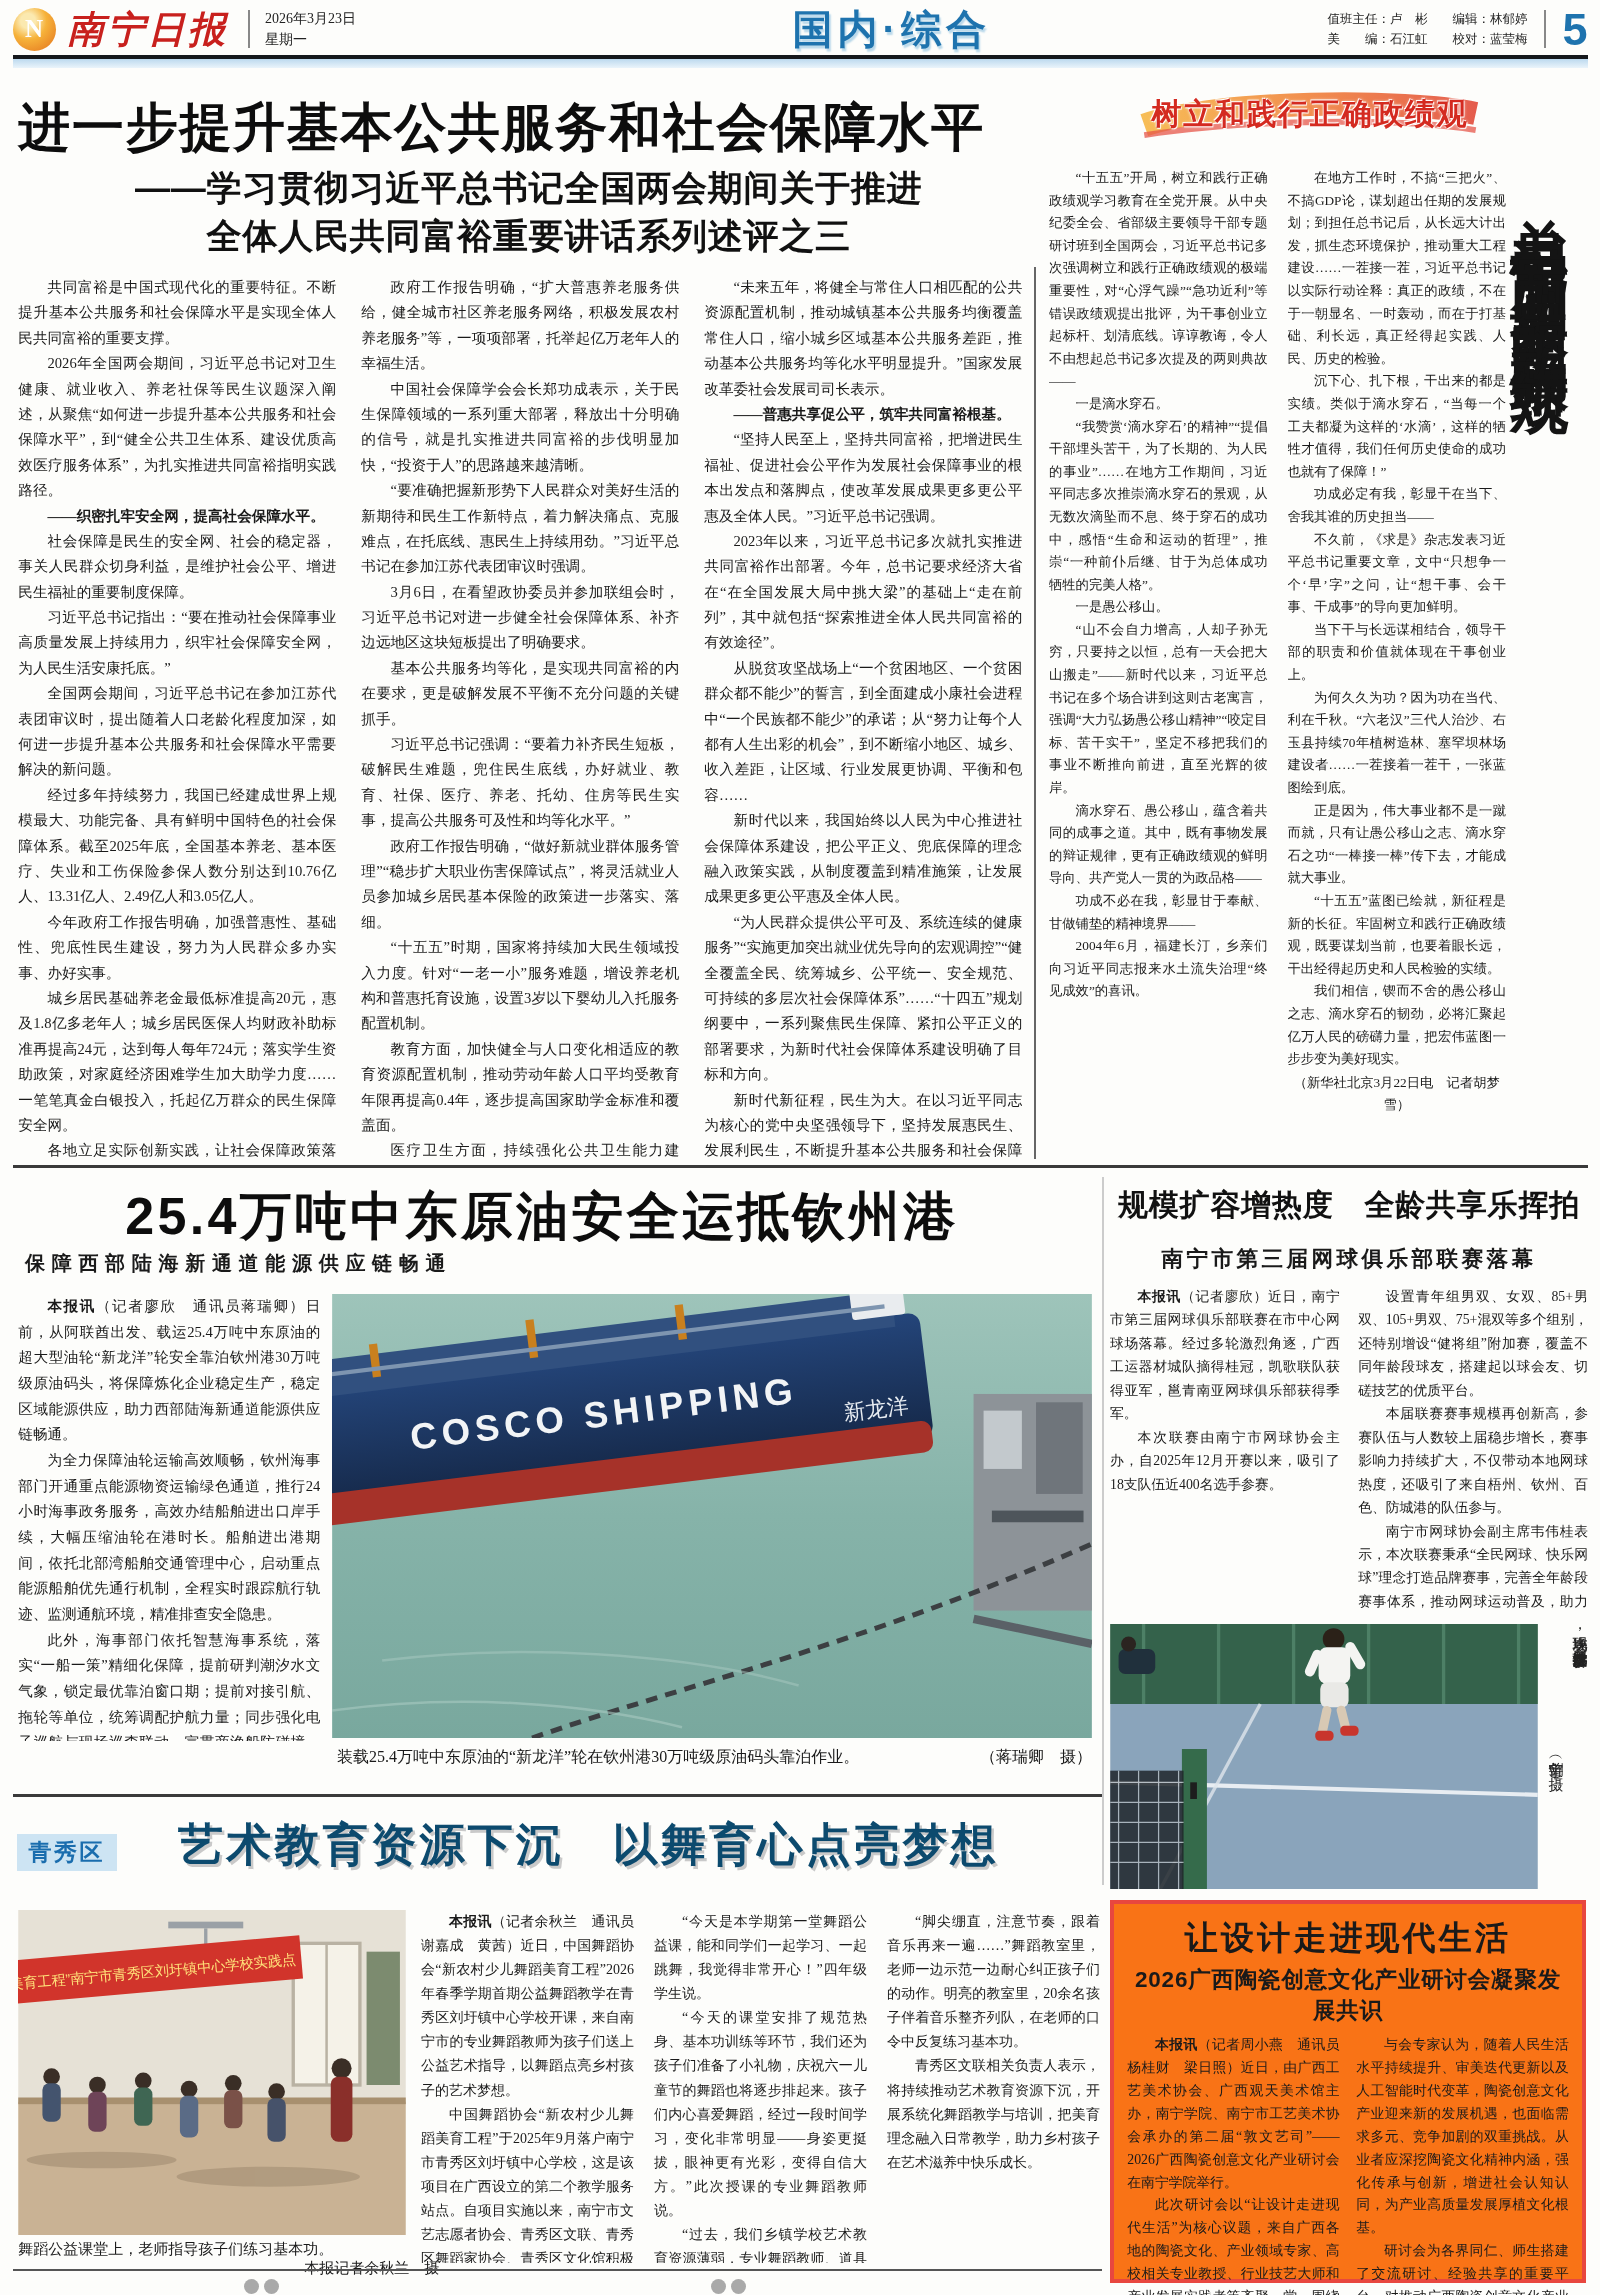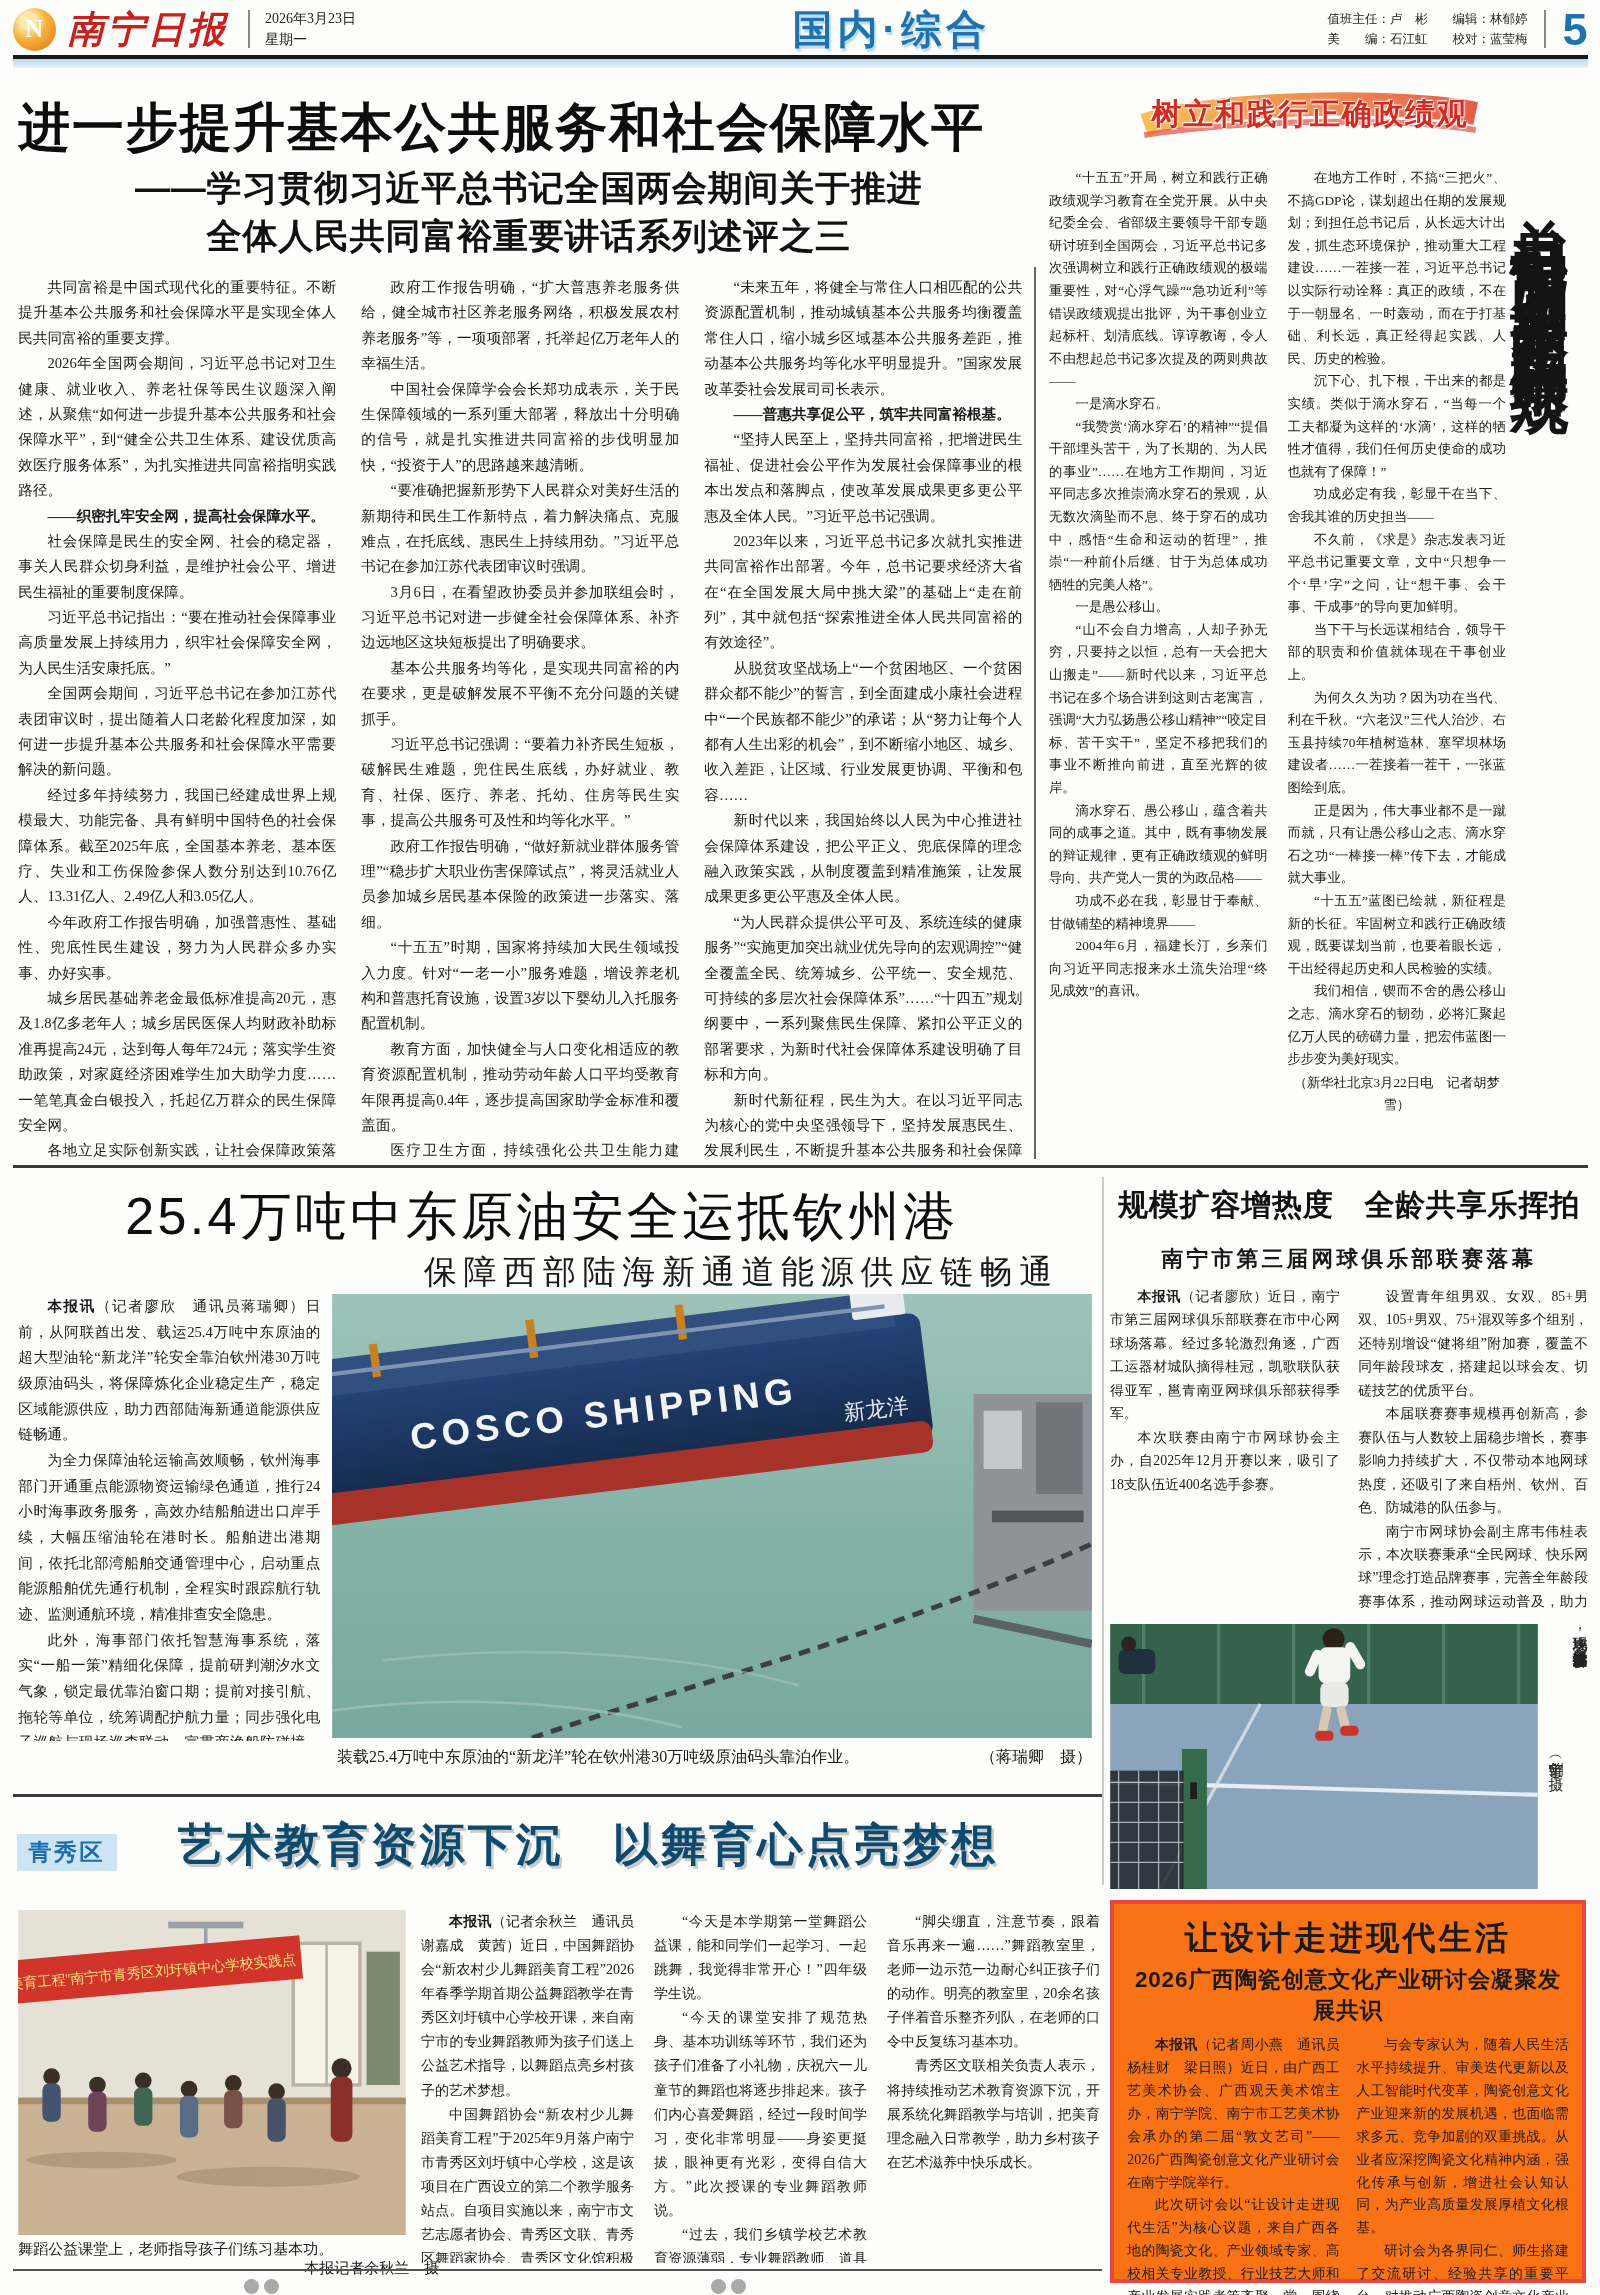--- a/index.html
+++ b/index.html
@@ -39,22 +39,22 @@
 
   
   .badge-wrap{position:absolute;left:1140px;top:87px;width:340px;height:58px;}
   .badge-text{position:absolute;left:0;top:6.7px;width:100%;text-align:center;font-size:30px;font-weight:900;
       color:#d42a20;letter-spacing:1.7px;text-shadow:0 0 3.3px #fff,0.8px 0.8px 0 #fff,-0.8px -0.8px 0 #fff;}
   .zheng-body{font-size:13.3px;line-height:1.7;}
   .vertical-headline{writing-mode:vertical-rl;font-family:"Liberation Serif", serif;font-weight:bold;
       font-size:58px;letter-spacing:10.8px;color:#141414;line-height:1;}
 
   
-  .oil-headline{font-size:52px;font-weight:400;text-align:center;letter-spacing:3.3px;color:#0d0d0d;}
-  .oil-sub{font-size:33px;font-weight:normal;text-align:right;letter-spacing:6.7px;}
+  .oil-headline{font-size:52px;font-weight:700;text-align:center;letter-spacing:3.3px;color:#0d0d0d;}
+  .oil-sub{font-size:20px;font-weight:bold;text-align:left;letter-spacing:6.7px;}
   .oil-body{font-size:14.6px;line-height:1.76;}
   .photo{position:absolute;overflow:hidden;}
   .caption{font-size:16px;}
   .caption .credit{float:right;}
 
   
   .tennis-headline{font-size:30px;font-weight:900;text-align:center;letter-spacing:0.8px;color:#111;}
   .tennis-sub{font-size:21.7px;font-weight:bold;text-align:center;letter-spacing:3.3px;}
   .tennis-body{font-size:13.8px;line-height:1.7;}
   .vcaption{writing-mode:vertical-rl;font-size:15px;line-height:1.6;color:#222;}

